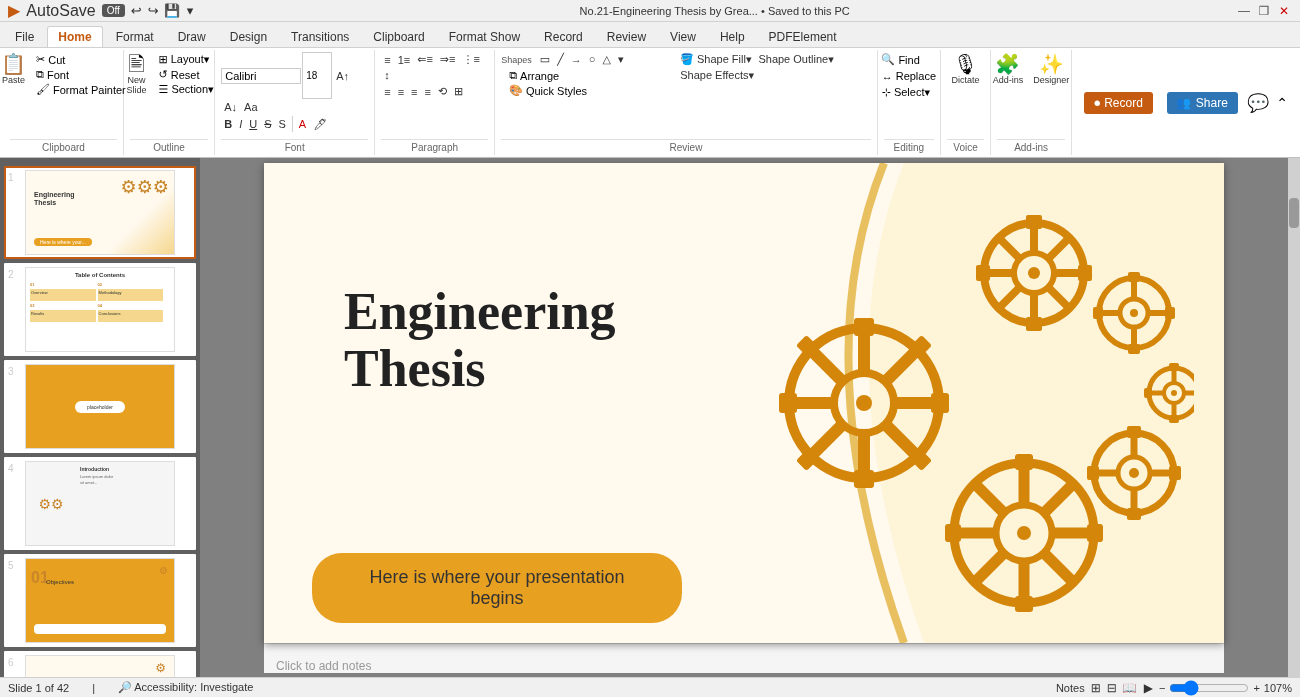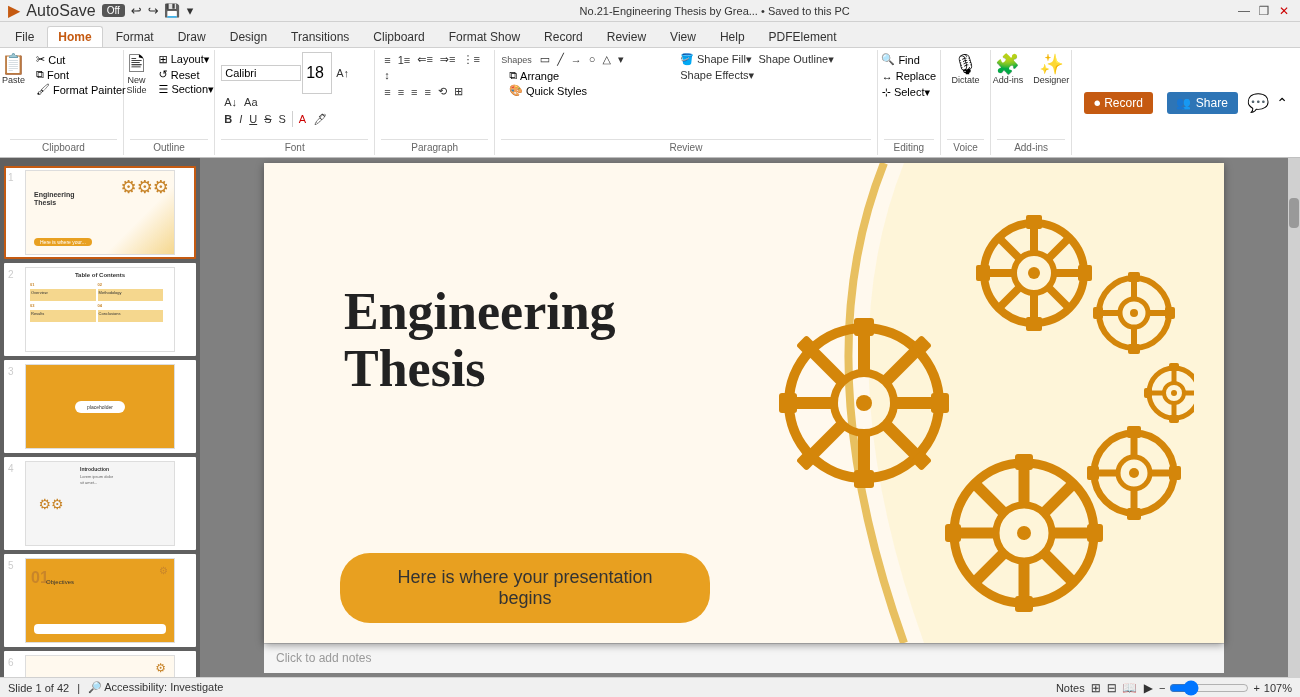--- a/index.html
+++ b/index.html
@@ -85,39 +85,39 @@
     #slide-canvas {
       width: 960px; height: 480px; background: #fff9ee; position: relative; overflow: hidden; box-shadow: 0 2px 8px rgba(0,0,0,0.4);
     }
 
     
     .slide1-bg-curve {
       position: absolute; right: 0; top: 0; width: 500px; height: 480px;
     }
     .slide1-title { position: absolute; left: 80px; top: 120px; font-size: 52px; font-weight: 700; color: #222; line-height: 1.1; font-family: Georgia, serif; }
     .slide1-subtitle {
-      position: absolute; left: 76px; top: 390px; background: #e8a020; border-radius: 30px;
+      position: absolute; left: 48px; top: 390px; background: #e8a020; border-radius: 30px;
       padding: 14px 40px; font-size: 18px; color: #333; width: 370px; text-align: center;
     }
 
     
     .gears-container { position: absolute; right: 30px; top: 30px; width: 450px; height: 420px; }
 
     
     #notes-area {
-      height: 30px; background: #f5f5f5; border-top: 1px solid #d0d0d0; display: flex; align-items: center;
+      height: 30px; background: #f5f5f5; border-top: 1px solid #d0d0d0; display: flex; align-items: flex-end;
       padding: 0 12px; font-size: 12px; color: #666; width: 100%;
     }
 
     
     #statusbar {
       height: 20px; background: #f0f0f0; border-top: 1px solid #d0d0d0; display: flex; align-items: center;
       justify-content: space-between; padding: 0 8px; font-size: 11px; color: #333;
     }
-    #statusbar .left { display: flex; align-items: center; gap: 8px; }
+    #statusbar .left { display: flex; align-items: center; gap: 23px; }
     #statusbar .right { display: flex; align-items: center; gap: 6px; }
     .status-icon { font-size: 12px; cursor: pointer; }
 
     
     #vertical-scroll { width: 12px; background: #d0d0d0; display: flex; flex-direction: column; align-items: center; }
 
     
     .thumb1 { background: linear-gradient(135deg, #fff9ee 70%, #f5d78e 100%); position: relative; width: 100%; height: 100%; }
     .thumb1-title { font-size: 7px; font-weight: bold; color: #333; position: absolute; left: 8px; top: 20px; line-height: 1.2; }
     .thumb1-gear { position: absolute; right: 5px; top: 5px; font-size: 18px; color: #c8852a; }
@@ -227,21 +227,21 @@
           </div>
       </div>
     </div>
     <div class="ribbon-group-label">Outline</div>
   </div>
 
   <div class="ribbon-group" style="min-width:160px;">
     <div class="ribbon-group-content" style="flex-direction:column; gap:2px;">
       <div class="format-row">
         <input type="text" value="Calibri" style="width: 80px; font-size: 11px; border: 1px solid rgb(204, 204, 204); padding: 1px 3px;">
-        <input type="text" value="18" style="width: 30px; font-size: 16px; border: 1px solid rgb(204, 204, 204); padding: 11px 3px;">
+        <input type="text" value="18" style="width: 30px; font-size: 10px; border: 1px solid rgb(204, 204, 204); padding: 17px 3px;">
         <span class="fmt-btn">A↑</span>
         <span class="fmt-btn">A↓</span>
         <span class="fmt-btn">Aa</span>
       </div>
       <div class="format-row">
         <span class="fmt-btn" style="font-weight:bold;">B</span>
         <span class="fmt-btn" style="font-style:italic;">I</span>
         <span class="fmt-btn" style="text-decoration:underline;">U</span>
         <span class="fmt-btn" style="text-decoration:line-through;">S</span>
         <span class="fmt-btn">S</span>

